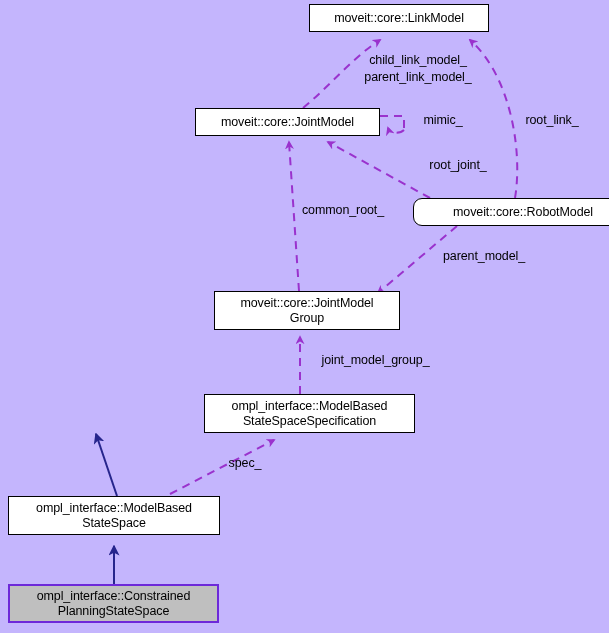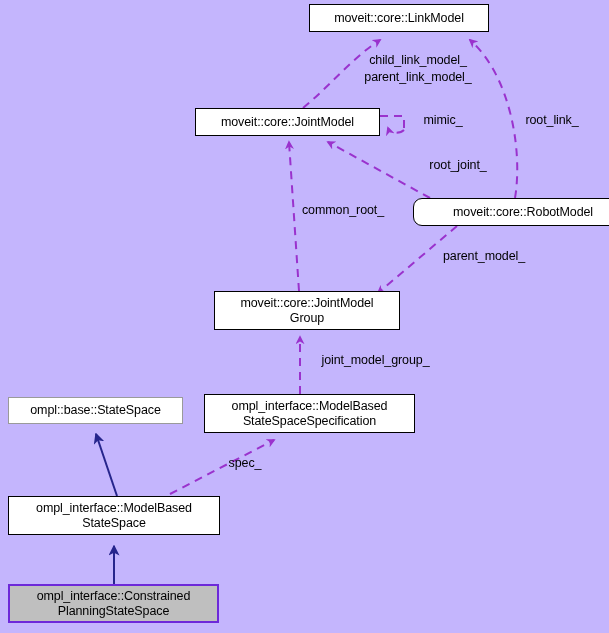--- a/index.html
+++ b/index.html
@@ -107,23 +107,20 @@
 
   <div class="node" style="left:413px; top:198px; width:220px; height:28px;border-radius:9px;">
     <span>moveit::core::RobotModel</span>
   </div>
 
   <div class="node" style="left:214px; top:291px; width:186px; height:39px;">
     <span>moveit::core::JointModel
 Group</span>
   </div>
 
-  <div class="node external" style="left:8px; top:397px; width:175px; height:27px;">
-    <span>ompl::base::StateSpace</span>
-  </div>
 
   <div class="node" style="left:204px; top:394px; width:211px; height:39px;">
     <span>ompl_interface::ModelBased
 StateSpaceSpecification</span>
   </div>
 
   <div class="node" style="left:8px; top:496px; width:212px; height:39px;">
     <span>ompl_interface::ModelBased
 StateSpace</span>
   </div>

